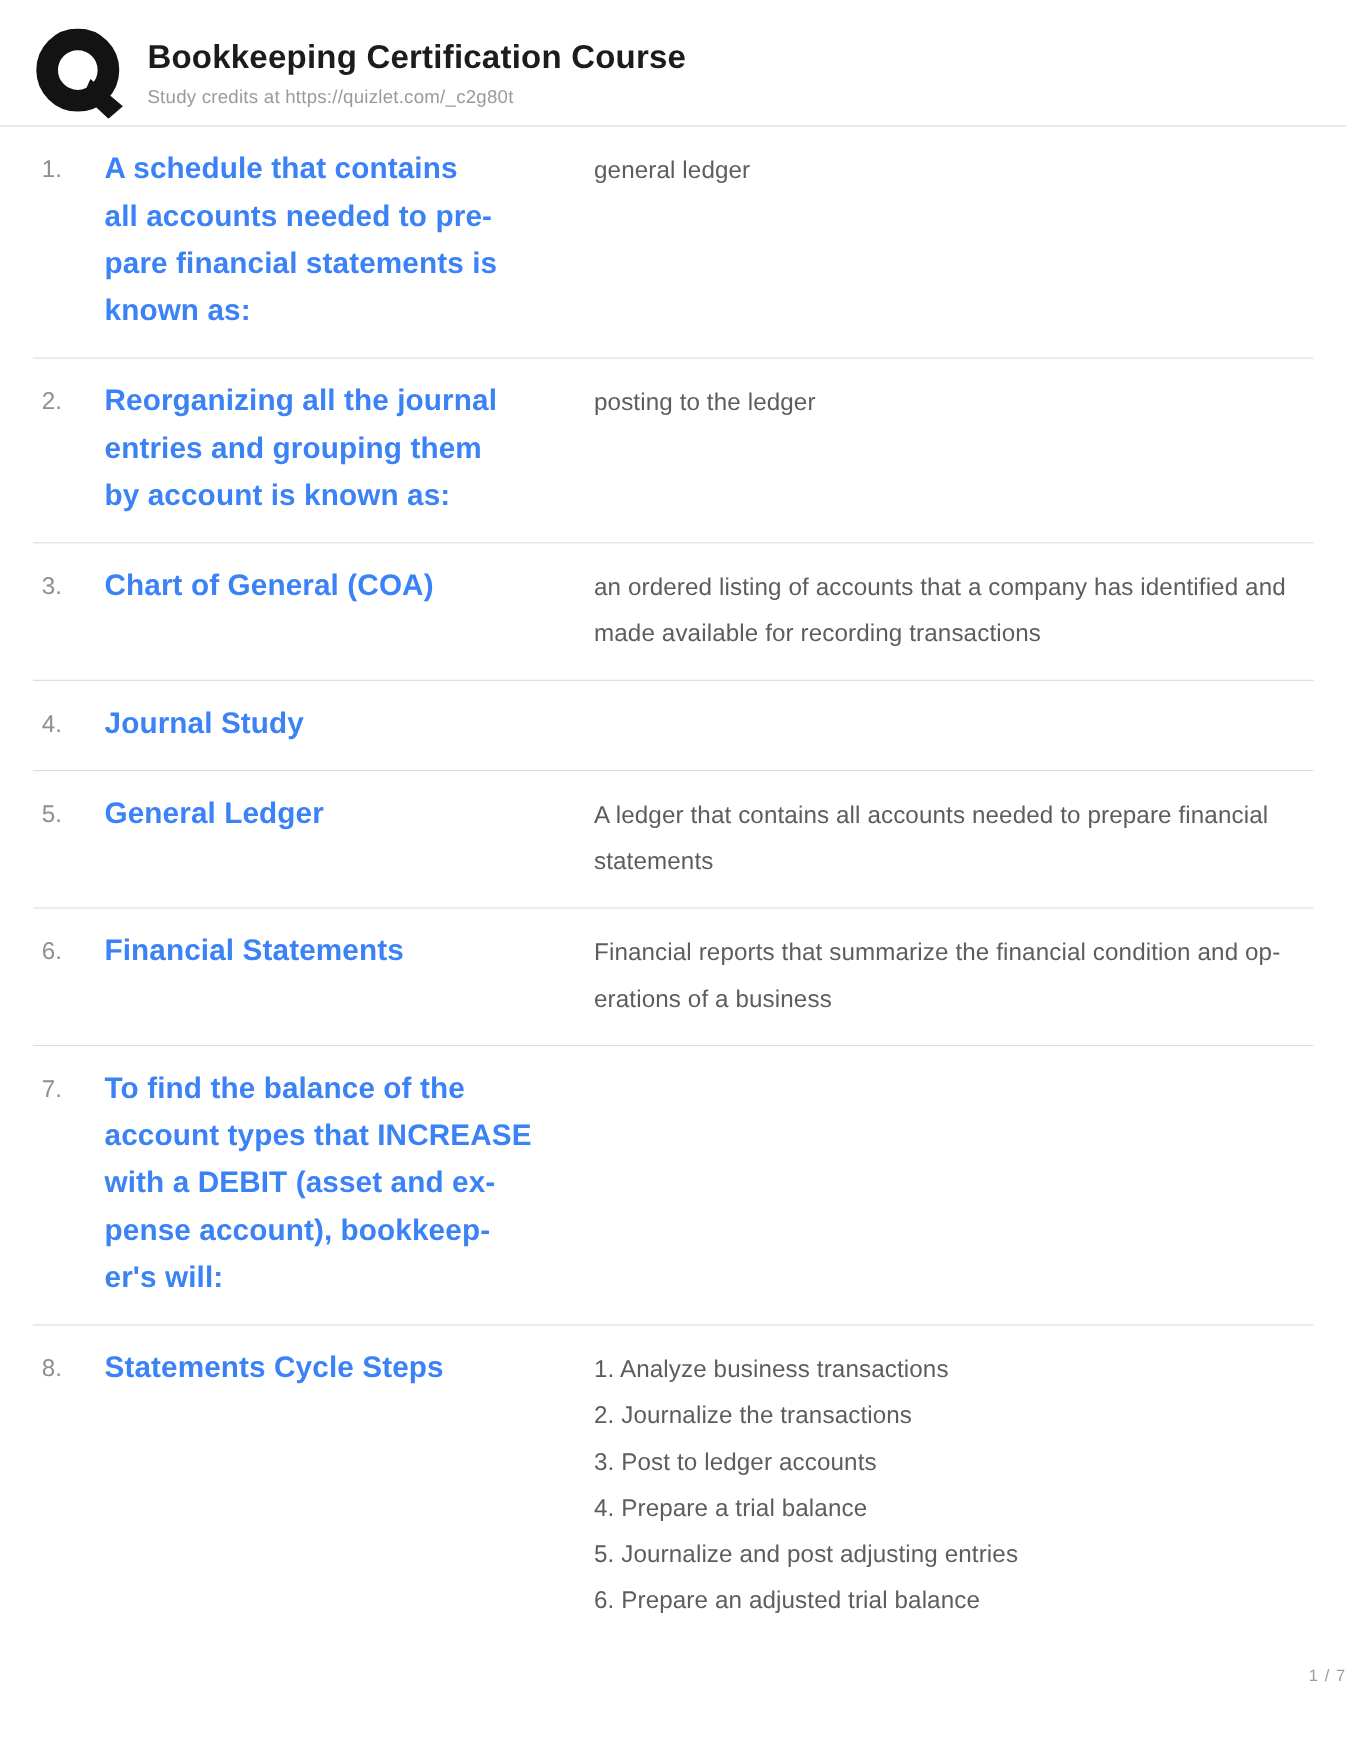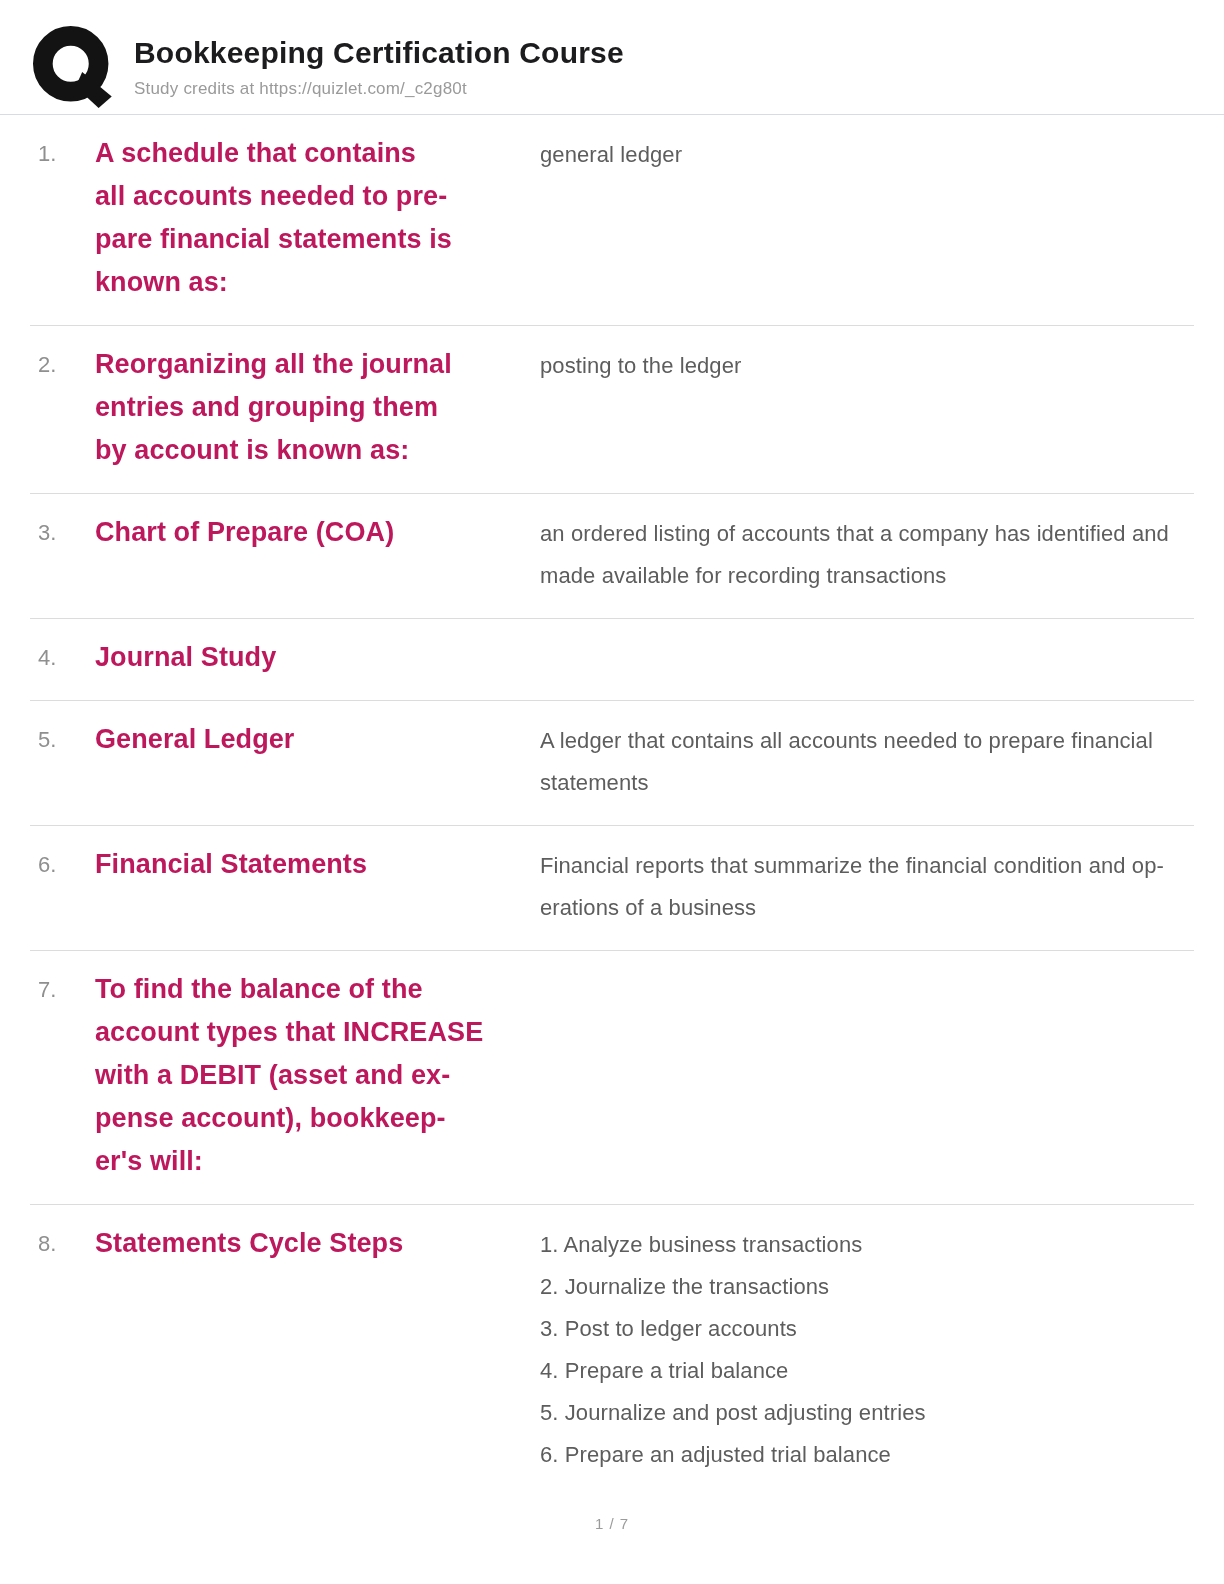--- a/index.html
+++ b/index.html
@@ -59,42 +59,42 @@
     font-size: 22px;
     font-weight: 300;
     color: #8f8f8f;
     line-height: 43px;
     padding-left: 8px;
   }
   .question {
     flex: 0 0 445px;
     font-size: 27px;
     font-weight: 600;
-    color: #be185d;
+    color: #3b82f6;
     line-height: 43px;
     white-space: pre-line;
     letter-spacing: 0.1px;
   }
   .answer {
     flex: 1 1 auto;
     font-size: 22px;
     font-weight: 300;
     color: #5d5d5d;
     line-height: 42px;
     white-space: pre-line;
     padding-top: 2px;
     letter-spacing: 0.1px;
   }
   
   .footer {
     position: absolute;
     left: 0;
     right: 0;
     bottom: 52px;
-    text-align: center;
+    text-align: right;
     font-size: 15px;
     font-weight: 300;
     color: #9b9b9b;
     letter-spacing: 1px;
   }
 </style>
 </head>
 <body>
 
 <div class="page">
@@ -125,21 +125,21 @@
   <div class="row">
     <div class="num">2.</div>
     <div class="question">Reorganizing all the journal
 entries and grouping them
 by account is known as:</div>
     <div class="answer">posting to the ledger</div>
   </div>
 
   <div class="row">
     <div class="num">3.</div>
-    <div class="question">Chart of Prepare (COA)</div>
+    <div class="question">Chart of General (COA)</div>
     <div class="answer">an ordered listing of accounts that a company has identified and
 made available for recording transactions</div>
   </div>
 
   <div class="row">
     <div class="num">4.</div>
     <div class="question">Journal Study</div>
   </div>
 
   <div class="row">

